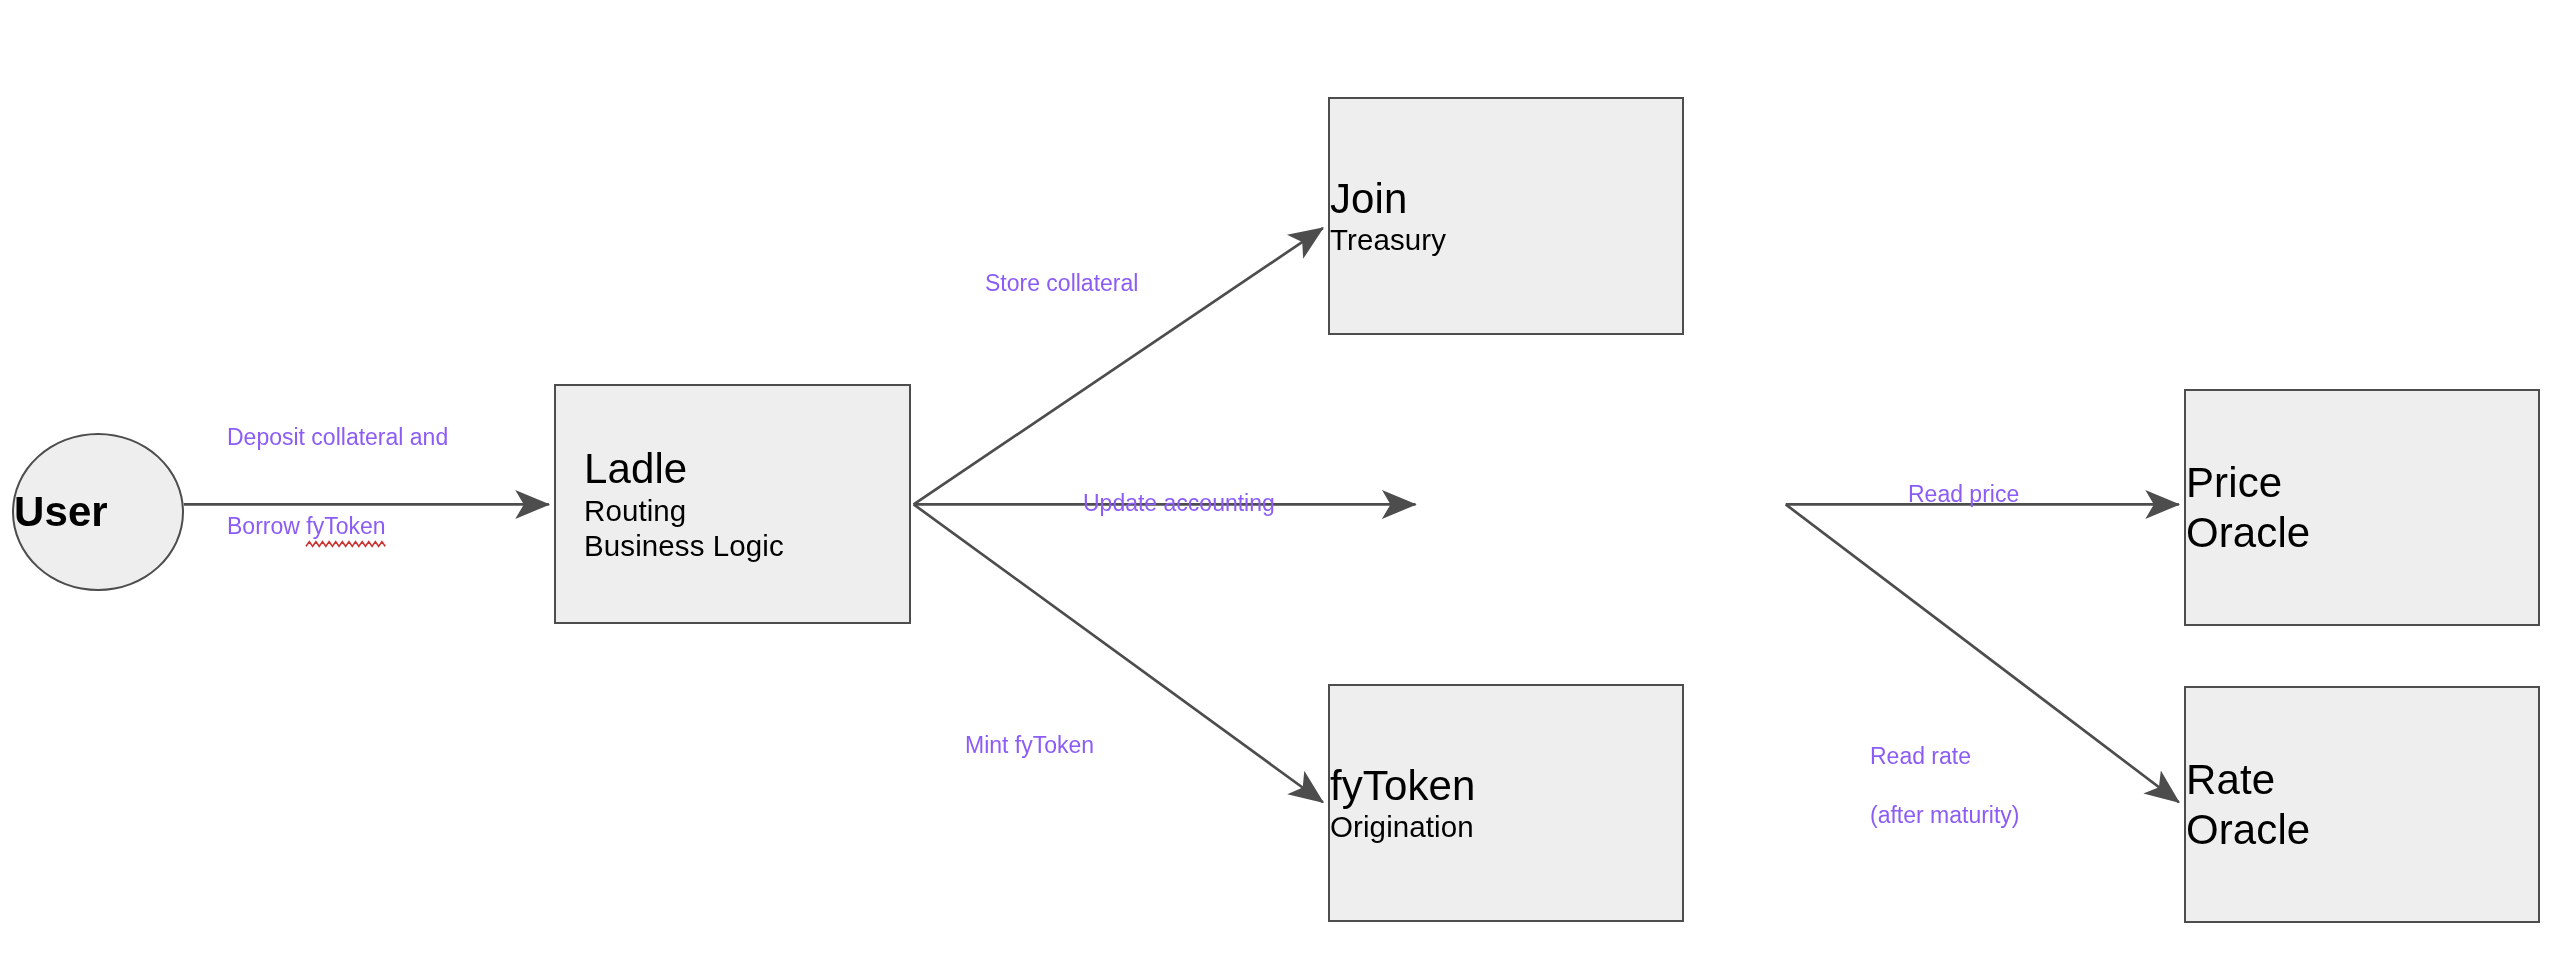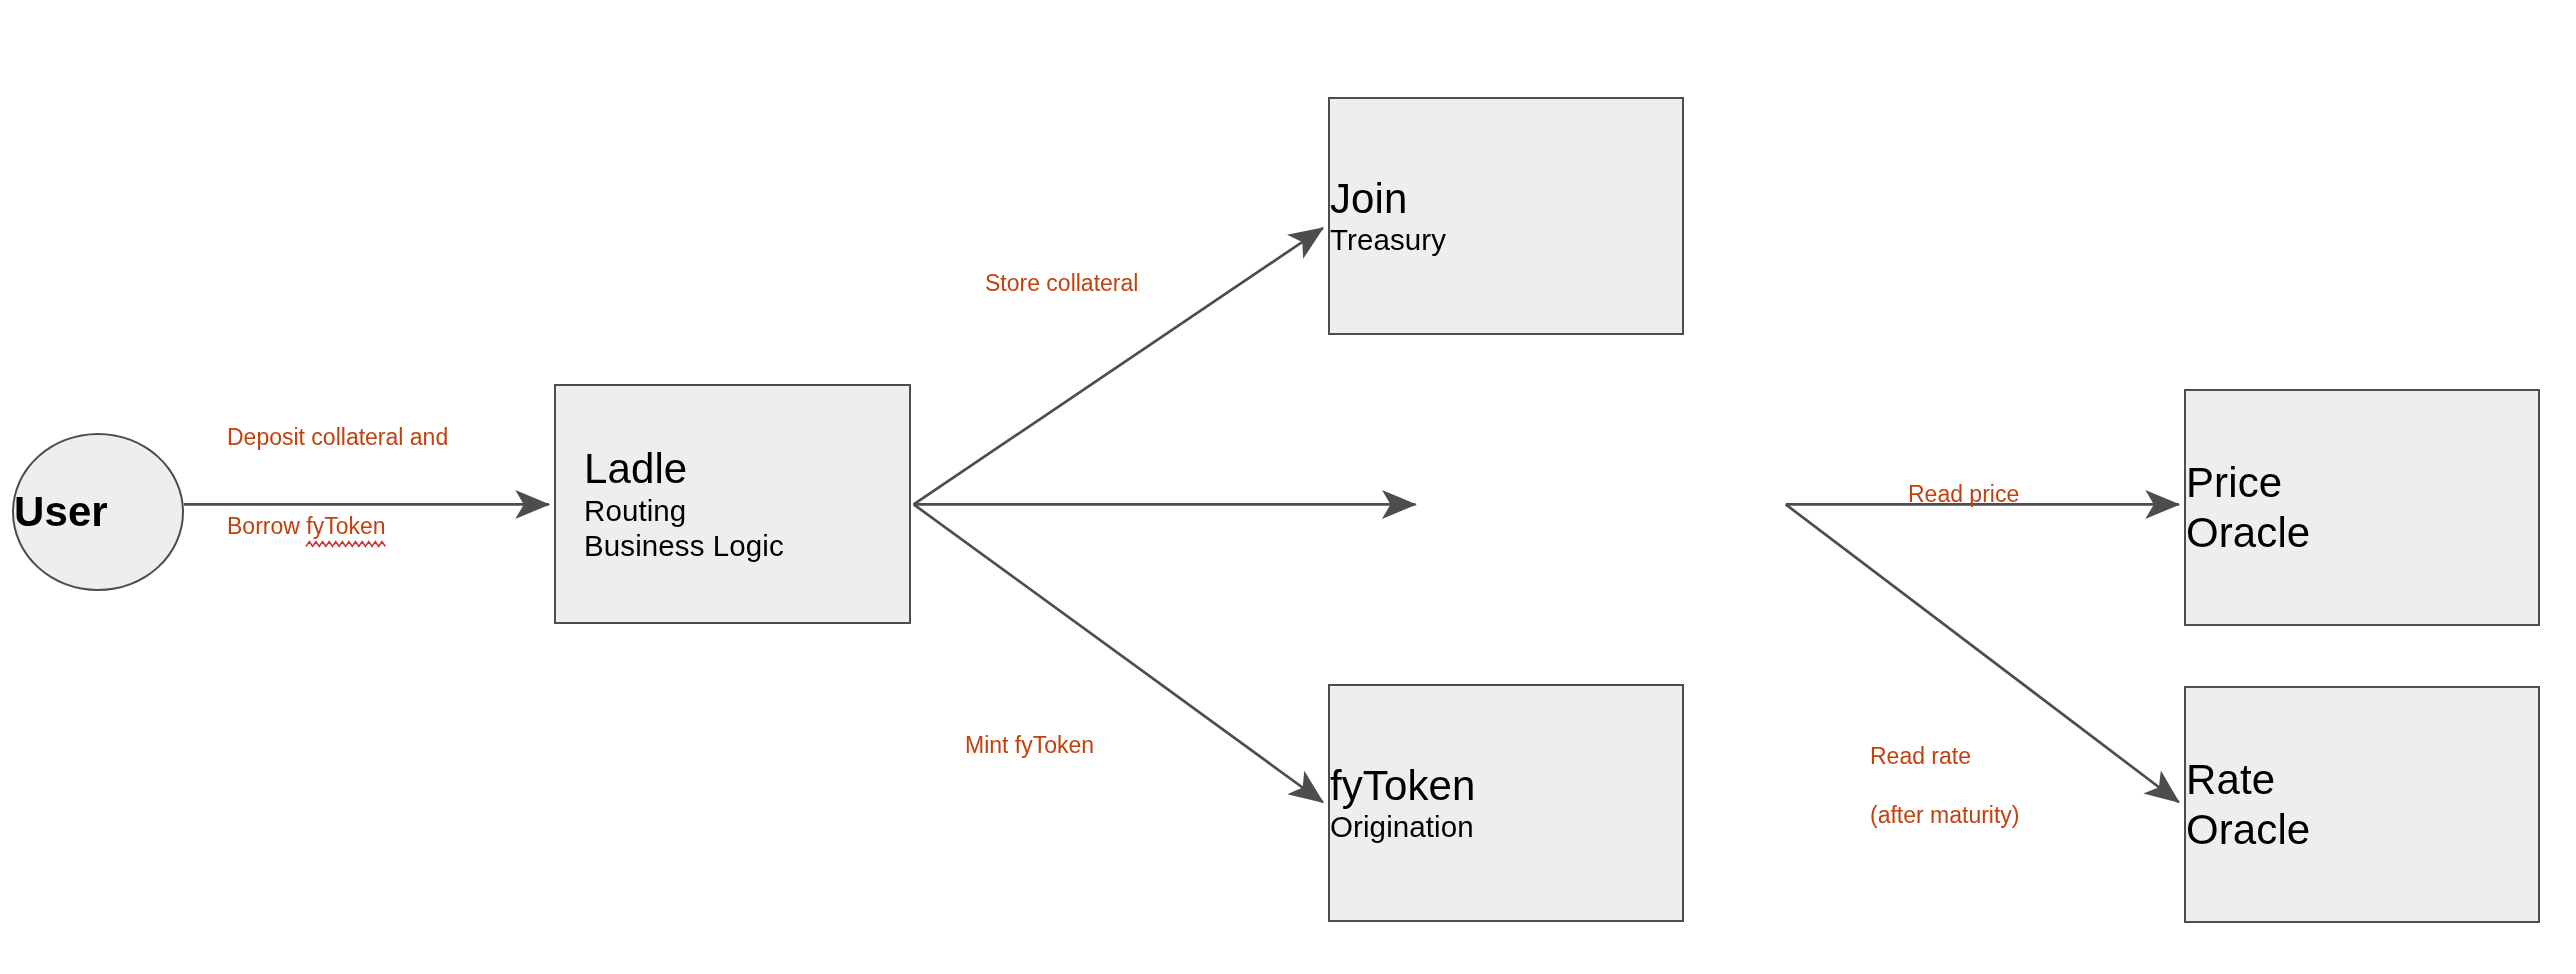--- a/index.html
+++ b/index.html
@@ -50,21 +50,21 @@
   .node-sub {
     font-size: 29.5px;
     letter-spacing: 0.1px;
   }
   .node-title.two-line {
     font-size: 42px;
   }
   .edge-label {
     position: absolute;
     font-size: 23px;
-    color: #c2410c;
+    color: #8b5cf6;
     line-height: 1.28;
     white-space: pre-line;
     text-align: left;
   }
   .misspell {
     position: relative;
     display: inline-block;
   }
   .misspell svg {
     position: absolute;
@@ -149,20 +149,23 @@
       <span>Borrow </span><span class="misspell"><span>fyToken</span><svg viewBox="0 0 120 10" preserveAspectRatio="none">
             <path d="M0,8 L5,2 L10,8 L15,2 L20,8 L25,2 L30,8 L35,2 L40,8 L45,2 L50,8 L55,2 L60,8 L65,2 L70,8 L75,2 L80,8 L85,2 L90,8 L95,2 L100,8 L105,2 L110,8 L115,2 L120,8" fill="none" stroke="#cc3333" stroke-width="2.2"></path>
           </svg></span>
     </div>
   </div>
 
   <div class="edge-label" style="left:985px; top:240px; width:282px;">
     <div>Store collateral</div>
   </div>
 
+  <div class="edge-label" style="left:1083px; top:460px; width:315px;">
+    <div>Update accounting</div>
+  </div>
 
   <div class="edge-label" style="left:965px; top:702px; width:268px;">
     <div>Mint fyToken</div>
   </div>
 
   <div class="edge-label" style="left:1897px; top:451px; width:228px;margin-left:11px;">
     <div>Read price</div>
   </div>
 
   <div class="edge-label" style="left:1870px; top:713px; width:268px;">

